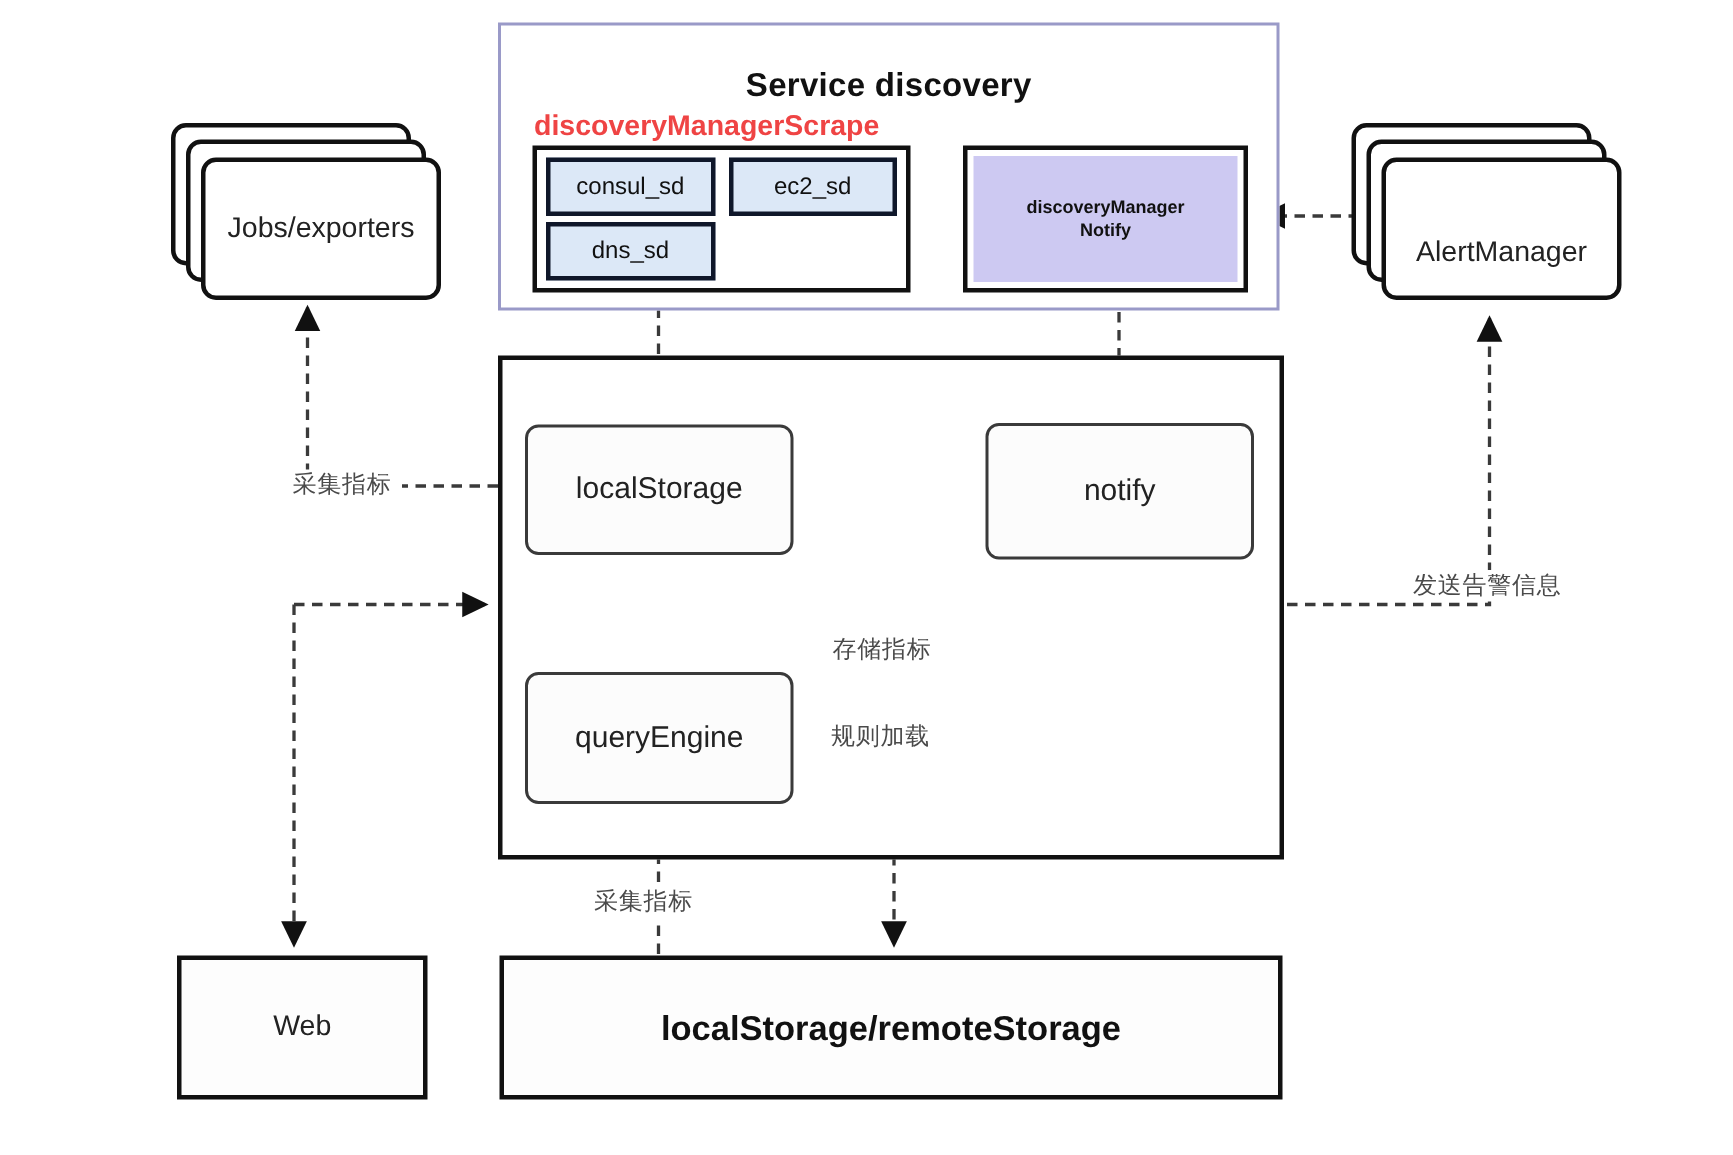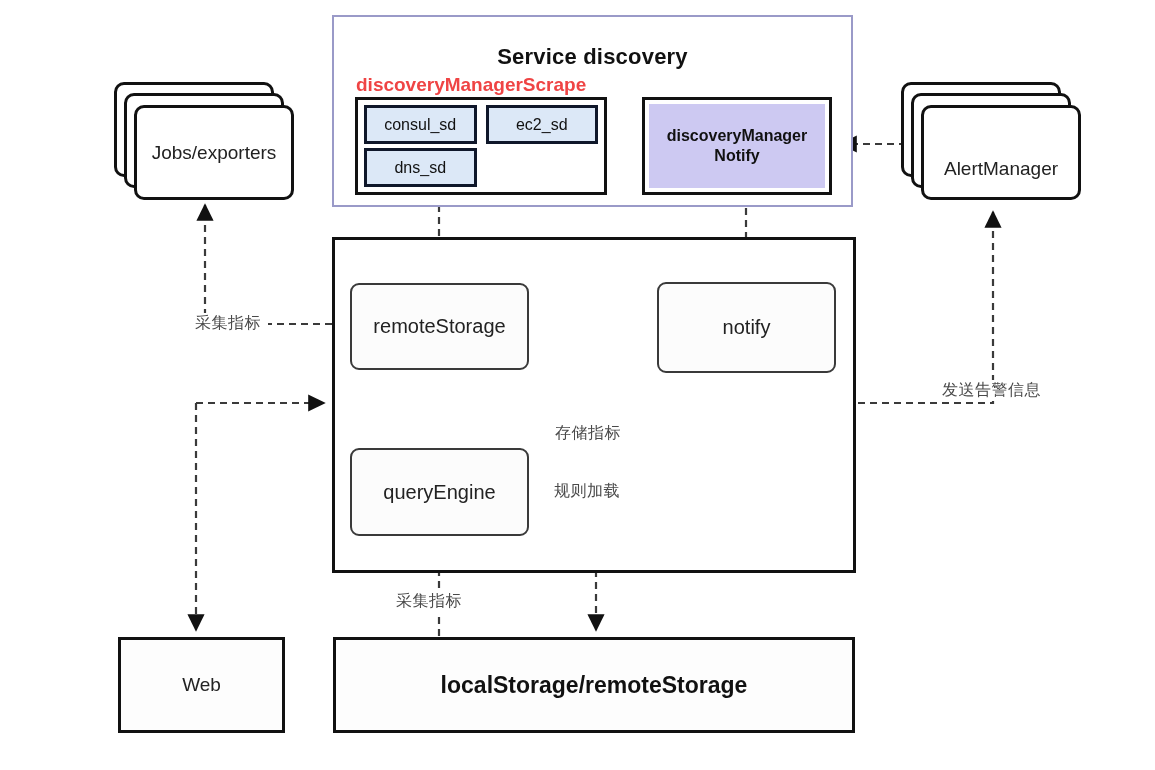--- a/index.html
+++ b/index.html
@@ -112,21 +112,21 @@
   .notify-inner {
     width: 100%;
     height: 100%;
     box-sizing: border-box;
     background: #cdc9f2;
     display: flex;
     flex-direction: column;
     align-items: center;
     justify-content: center;
     font-weight: bold;
-    font-size: 16px;
+    font-size: 12px;
     color: #111111;
     line-height: 1.25;
   }
   .node-text {
     font-size: 20px;
     color: #222222;
   }
   .node-text-sm {
     font-size: 19px;
     color: #222222;
@@ -208,21 +208,21 @@
   <div>
     <div class="stack-card" style="left:901px; top:82px; width:160px; height:95px;"></div>
     <div class="stack-card" style="left:911px; top:93px; width:160px; height:95px;"></div>
     <div class="stack-card" style="left:921px; top:105px; width:160px; height:95px;"></div>
     <div class="card-text" style="left:921px; top:105px; width:160px; height:95px; display:flex; align-items:center; justify-content:center;margin-top:16px;">AlertManager</div>
   </div>
 
   <div class="box sq" style="left:332px; top:237px; width:524px; height:336px; background:#ffffff;"></div>
 
   <div class="box rounded" style="left:350px; top:283px; width:179px; height:87px;">
-    <span class="node-text">remoteStorage</span>
+    <span class="node-text">localStorage</span>
   </div>
 
   <div class="box rounded" style="left:657px; top:282px; width:179px; height:91px;">
     <span class="node-text">notify</span>
   </div>
 
   <div class="box rounded" style="left:350px; top:448px; width:179px; height:88px;">
     <span class="node-text">queryEngine</span>
   </div>
 

